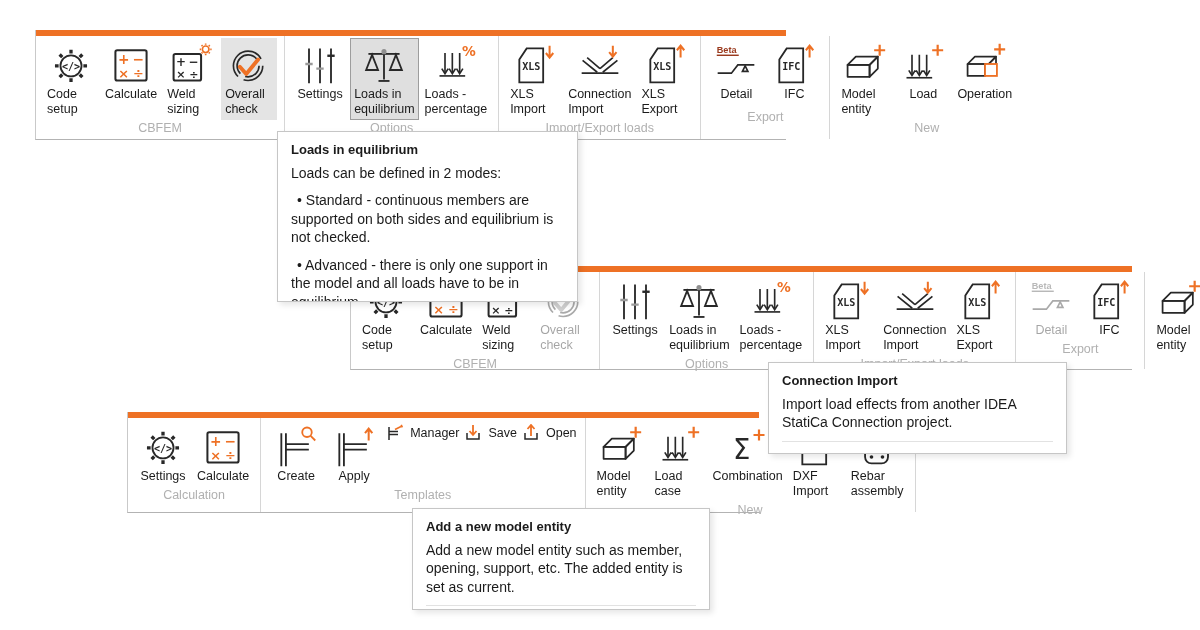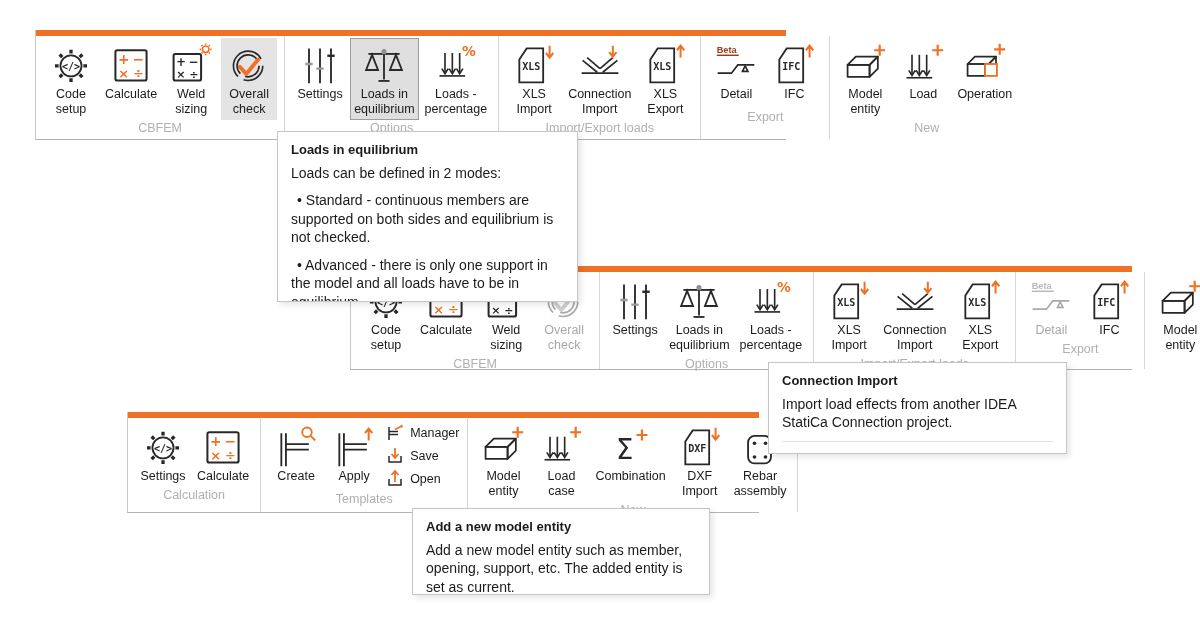--- a/index.html
+++ b/index.html
@@ -10,25 +10,25 @@
   }
   .ribbon{position:absolute;background:#fff;border-left:1px solid #c9c9c9;border-bottom:1px solid #b3b3b3;box-sizing:border-box;}
   .accent{height:6px;width:100%;}
   .rbody{display:flex;align-items:stretch;height:calc(100% - 6px);}
   .grp{display:flex;flex-direction:column;align-items:center;padding:2px 6px 1px 6px;box-sizing:border-box;}
   .grp + .grp{border-left:1px solid #d6d6d6;}
   .grp-row{display:flex;align-items:flex-start;flex:1;}
   .grp-label{color:#b0b0b0;font-size:12.5px;text-align:center;padding:1px 2px 14px 2px;white-space:nowrap;}
   .btn{display:flex;flex-direction:column;align-items:center;padding:2px 3px;margin:0 1px;border:1px solid transparent;border-radius:0;cursor:pointer;}
   .btn .icon{width:48px;height:46px;display:flex;align-items:center;justify-content:center;}
-  .btn .lbl{font-size:12.5px;line-height:1.18;text-align:center;max-width:80px;color:#1b1b1b;}
+  .btn .lbl{font-size:12.5px;line-height:1.18;text-align:left;max-width:80px;color:#1b1b1b;}
   .btn.hl{background:#e4e4e4;}
   .btn.hlb{background:#dfdfdf;border:1px solid #9d9d9d;}
   .btn.disabled{filter:grayscale(1) opacity(0.4);}
-  .stack{display:flex;flex-direction:column;justify-content:flex-start;padding:3px 2px;gap:4px;}
+  .stack{display:flex;flex-direction:row;justify-content:flex-start;padding:3px 2px;gap:4px;}
   .sbtn{display:flex;align-items:center;gap:5px;cursor:pointer;}
   .sbtn .sicon{width:20px;height:19px;display:flex;align-items:center;justify-content:center;}
   .sbtn .slbl{font-size:12.5px;white-space:nowrap;color:#1b1b1b;}
   .tooltip{position:absolute;background:#fff;border:1px solid #c6c6c6;box-sizing:border-box;
     box-shadow:3px 3px 6px rgba(0,0,0,0.10);padding:10px 13px 9px 13px;z-index:50;overflow:hidden;}
   .tt-title{font-weight:bold;font-size:13px;margin-bottom:7px;color:#1b1b1b;}
   .tt-p{font-size:14px;line-height:1.32;margin:0 0 9px 0;color:#1b1b1b;}
   .tt-p.bullet{text-indent:6px;}
   .tt-div{border-top:1px solid #e2e2e2;margin:2px 0 8px 0;}
   .tt-link{font-size:13px;cursor:pointer;}
@@ -687,18 +687,18 @@
       <div class="tt-p bullet">• Advanced - there is only one support in the model and all loads have to be in equilibrium.</div>
       <div class="tt-div"></div>
       <div class="tt-link" style="color: rgb(238, 113, 37);">Learn more</div>
     </div>
     <div class="tooltip" style="left: 768px; top: 362px; width: 299px; height: 92px;">
       <div class="tt-title">Connection Import</div>
       <div class="tt-p">Import load effects from another IDEA StatiCa Connection project.</div>
       <div class="tt-div"></div>
       <div class="tt-link" style="color: rgb(238, 113, 37);">Learn more</div>
     </div>
-    <div class="tooltip" style="left: 412px; top: 508px; width: 298px; height: 87px;">
+    <div class="tooltip" style="left: 412px; top: 508px; width: 298px; height: 102px;">
       <div class="tt-title">Add a new model entity</div>
       <div class="tt-p">Add a new model entity such as member, opening, support, etc. The added entity is set as current.</div>
       <div class="tt-div"></div>
     </div>
   </div>
 
 </body></html>

